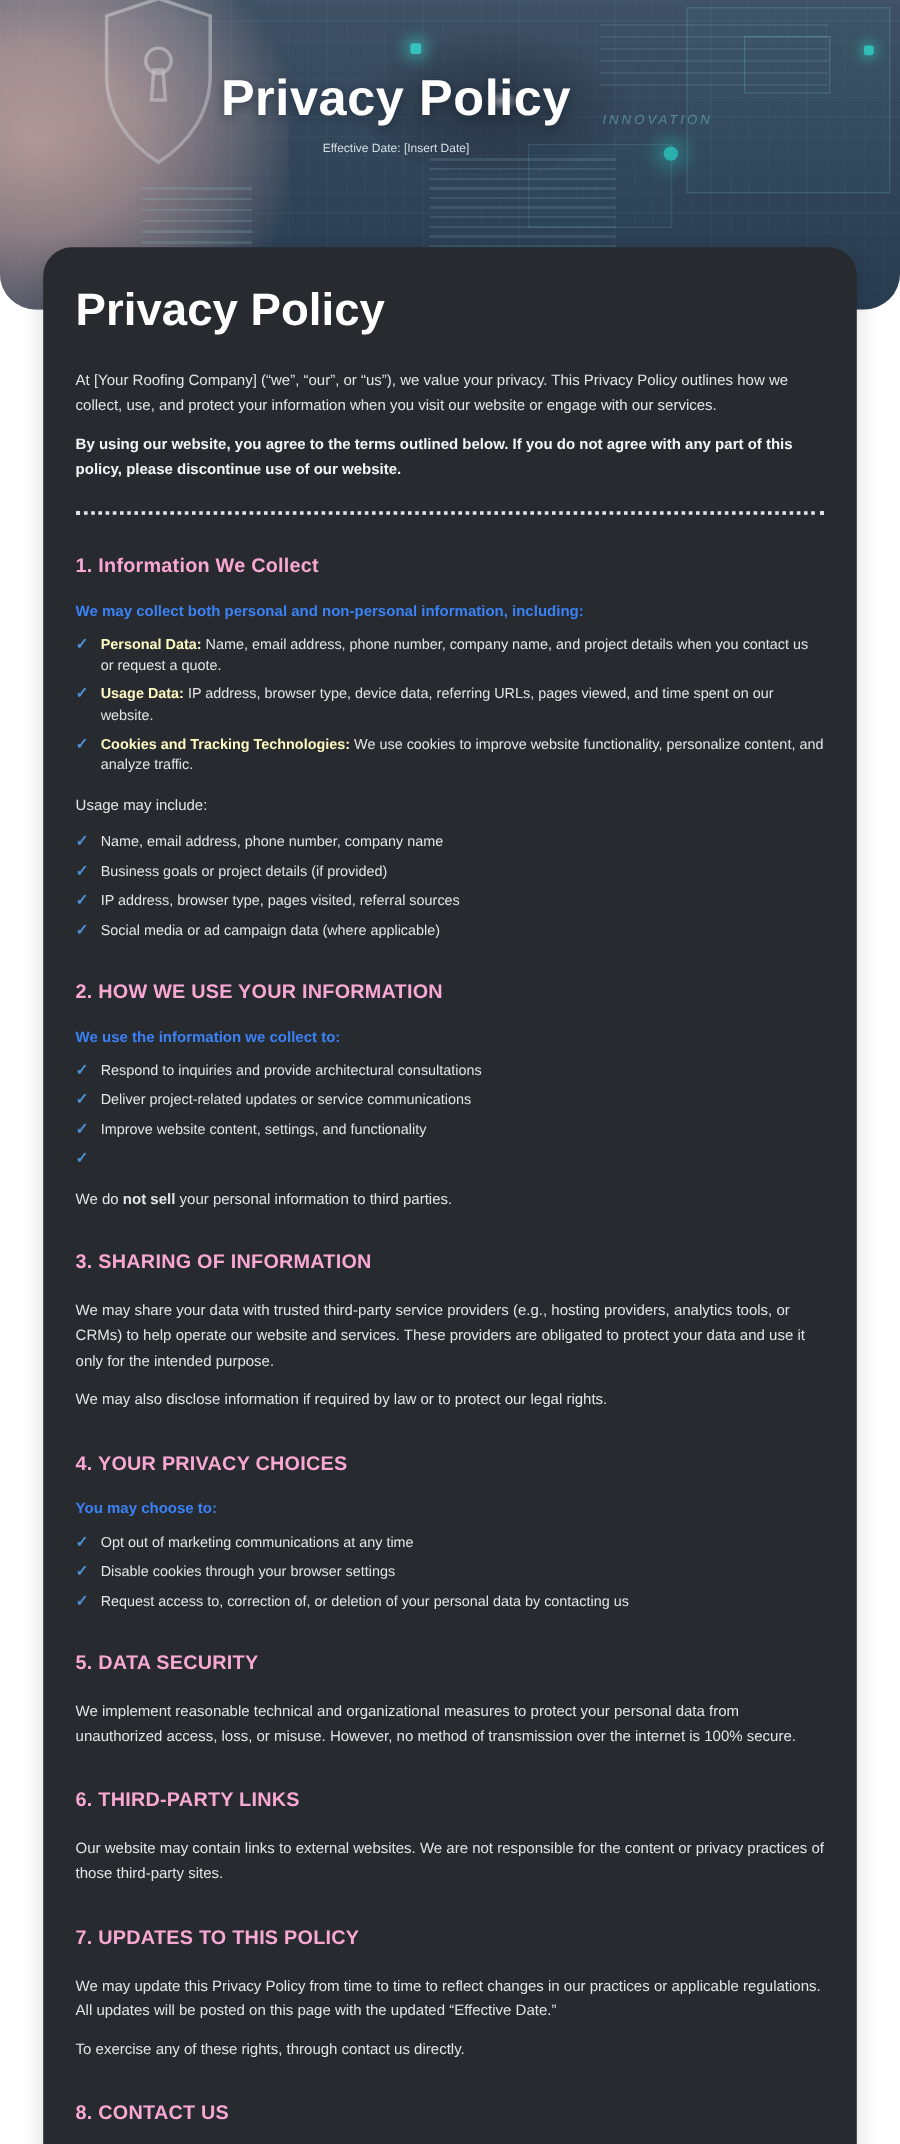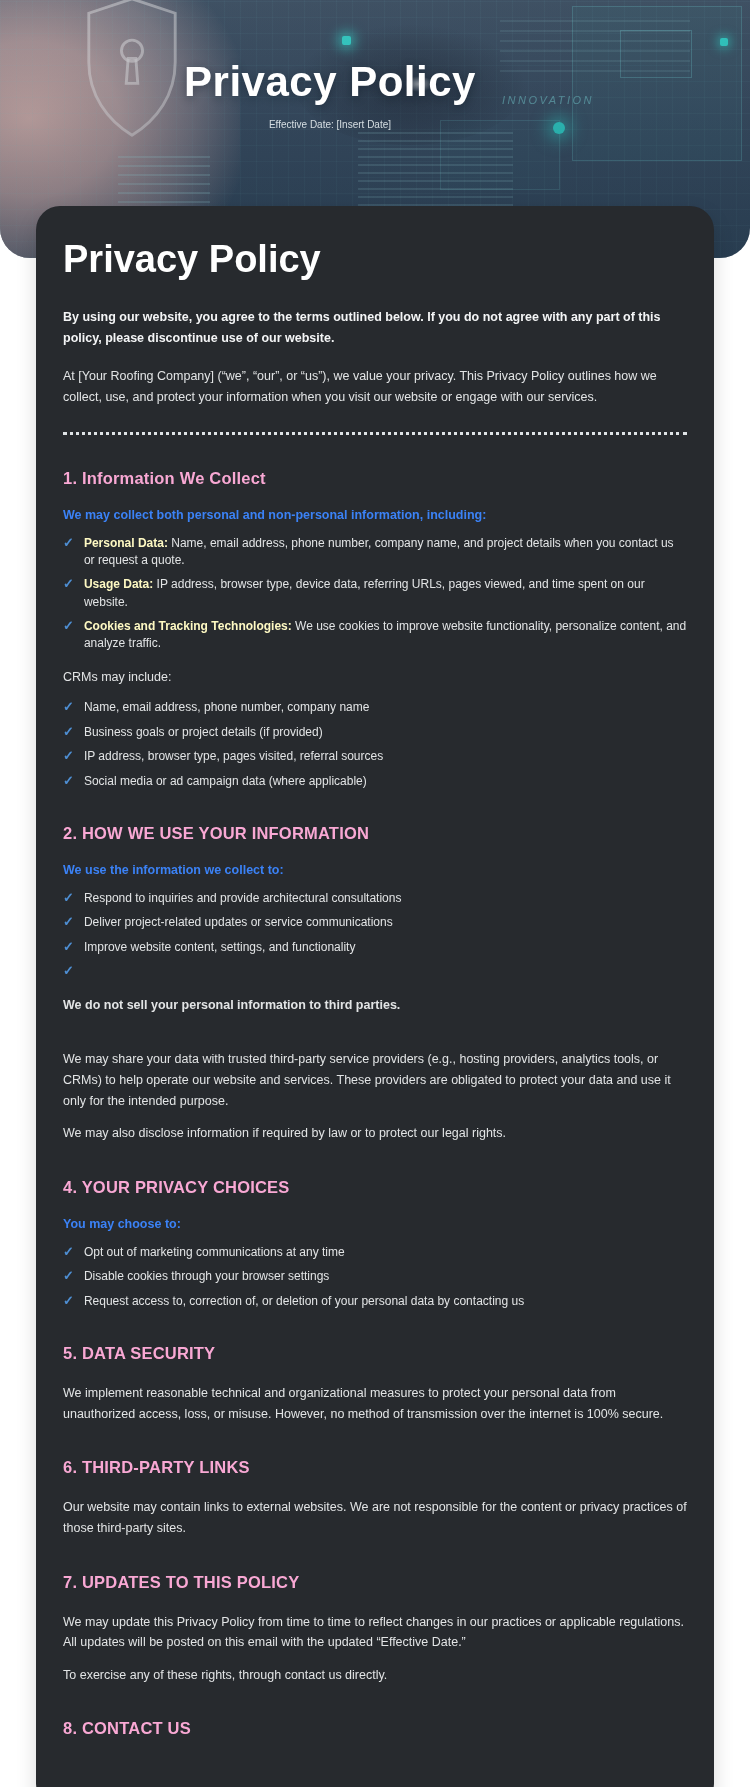--- a/index.html
+++ b/index.html
@@ -97,21 +97,21 @@
     border: none; border-top: 3px dotted #dfe3e6;
     margin: 24px 0 8px 0; height: 0;
   }
   .section { margin-top: 34px; }
   .sec-heading { color: #f9a8d4; font-size: 16.5px; font-weight: 700; margin-bottom: 20px; letter-spacing: .2px; }
   .sub-bold { font-size: 12.5px; font-weight: 700; color: #3b82f6; margin-bottom: 13px; }
   .checklist { list-style: none; margin: 0 0 14px 0; }
   .check-item { display: flex; align-items: flex-start; gap: 10px; margin-bottom: 7px; font-size: 12px; line-height: 1.45; }
   .check-item .check { color: #4e8ed2; font-weight: 700; font-size: 13px; line-height: 1.2; flex: 0 0 auto; }
   .check-item b { color: #fef9c3; }
-  .closing-line { margin-top: 16px; font-weight: bold; }
+  .closing-line { margin-top: 16px; }
 </style>
 </head>
 <body>
 
 <div class="page">
 
   <header class="hero">
     <div class="layer hero-face"></div>
     <div class="layer hero-grid"></div>
     <div class="layer eye-shadow"></div>
@@ -137,43 +137,43 @@
     <div class="hero-text">
       <div class="hero-title">Privacy Policy</div>
       <div class="hero-subtitle">Effective Date: [Insert Date]</div>
     </div>
   </header>
 
   <main class="card">
 
     <h1 class="card-title">Privacy Policy</h1>
 
+    <p class="para">At [Your Roofing Company] (“we”, “our”, or “us”), we value your privacy. This Privacy Policy outlines how we collect, use, and protect your information when you visit our website or engage with our services.</p>
     <p class="para bold-para">By using our website, you agree to the terms outlined below. If you do not agree with any part of this policy, please discontinue use of our website.</p>
-    <p class="para">At [Your Roofing Company] (“we”, “our”, or “us”), we value your privacy. This Privacy Policy outlines how we collect, use, and protect your information when you visit our website or engage with our services.</p>
 
     <hr class="dotted-divider">
 
     <section class="section">
       <h2 class="sec-heading">1. Information We Collect</h2>
       <p class="sub-bold">We may collect both personal and non-personal information, including:</p>
       <ul class="checklist">
         <li class="check-item">
           <span class="check">✓</span>
           <span class="check-text"><b>Personal Data:</b><span> Name, email address, phone number, company name, and project details when you contact us or request a quote.</span></span>
         </li>
         <li class="check-item">
           <span class="check">✓</span>
           <span class="check-text"><b>Usage Data:</b><span> IP address, browser type, device data, referring URLs, pages viewed, and time spent on our website.</span></span>
         </li>
         <li class="check-item">
           <span class="check">✓</span>
           <span class="check-text"><b>Cookies and Tracking Technologies:</b><span> We use cookies to improve website functionality, personalize content, and analyze traffic.</span></span>
         </li>
       </ul>
-      <p class="para">CRMs may include:</p>
+      <p class="para">Usage may include:</p>
       <ul class="checklist">
         <li class="check-item">
           <span class="check">✓</span>
           <span class="check-text">Name, email address, phone number, company name</span>
         </li>
         <li class="check-item">
           <span class="check">✓</span>
           <span class="check-text">Business goals or project details (if provided)</span>
         </li>
         <li class="check-item">
@@ -204,20 +204,21 @@
           <span class="check-text">Improve website content, settings, and functionality</span>
         </li>
         <li class="check-item">
           <span class="check">✓</span>
         </li>
       </ul>
       <p class="para closing-line"><span>We do </span><b>not sell</b><span> your personal information to third parties.</span></p>
     </section>
 
     <section class="section">
+      <h2 class="sec-heading">3. SHARING OF INFORMATION</h2>
       <p class="para">We may share your data with trusted third-party service providers (e.g., hosting providers, analytics tools, or CRMs) to help operate our website and services. These providers are obligated to protect your data and use it only for the intended purpose.</p>
       <p class="para">We may also disclose information if required by law or to protect our legal rights.</p>
     </section>
 
     <section class="section">
       <h2 class="sec-heading">4. YOUR PRIVACY CHOICES</h2>
       <p class="sub-bold">You may choose to:</p>
       <ul class="checklist">
         <li class="check-item">
           <span class="check">✓</span>
@@ -239,21 +240,21 @@
       <p class="para">We implement reasonable technical and organizational measures to protect your personal data from unauthorized access, loss, or misuse. However, no method of transmission over the internet is 100% secure.</p>
     </section>
 
     <section class="section">
       <h2 class="sec-heading">6. THIRD-PARTY LINKS</h2>
       <p class="para">Our website may contain links to external websites. We are not responsible for the content or privacy practices of those third-party sites.</p>
     </section>
 
     <section class="section">
       <h2 class="sec-heading">7. UPDATES TO THIS POLICY</h2>
-      <p class="para">We may update this Privacy Policy from time to time to reflect changes in our practices or applicable regulations. All updates will be posted on this email with the updated “Effective Date.”</p>
+      <p class="para">We may update this Privacy Policy from time to time to reflect changes in our practices or applicable regulations. All updates will be posted on this page with the updated “Effective Date.”</p>
       <p class="para">To exercise any of these rights, through contact us directly.</p>
     </section>
 
     <section class="section">
       <h2 class="sec-heading">8. CONTACT US</h2>
 
     </section>
 
   </main>
 </div>

